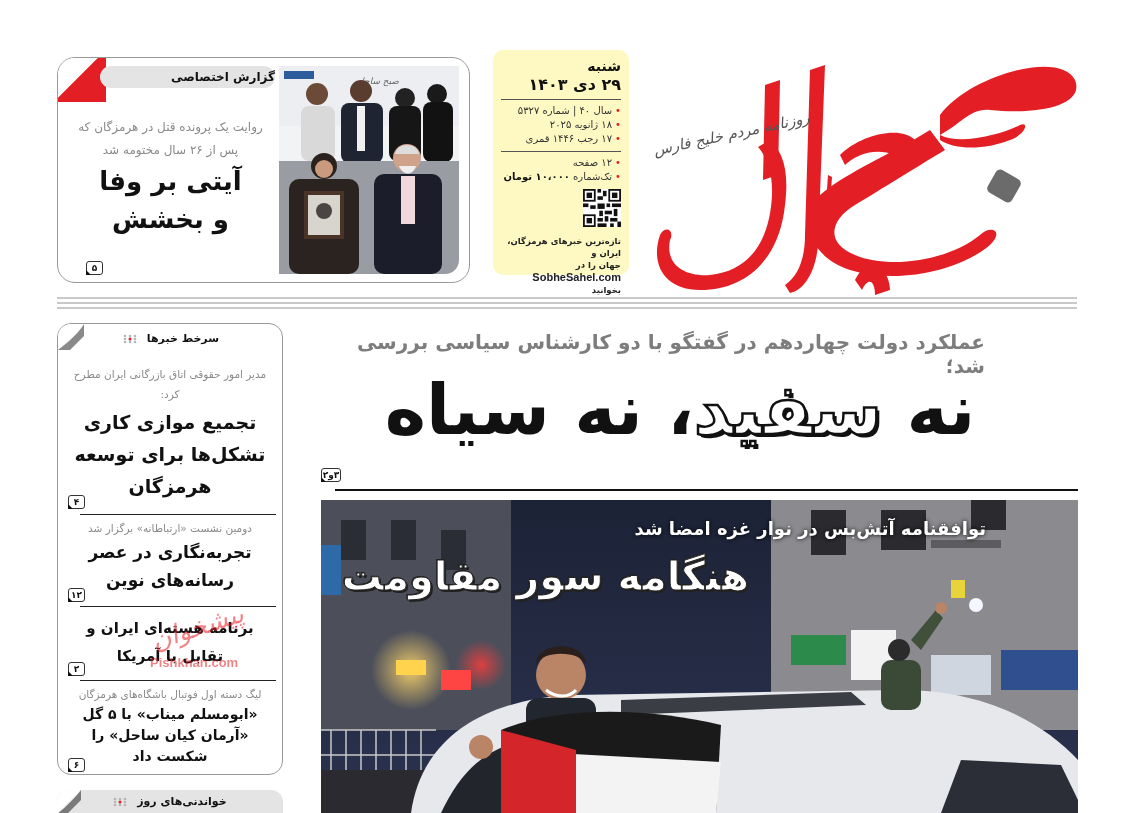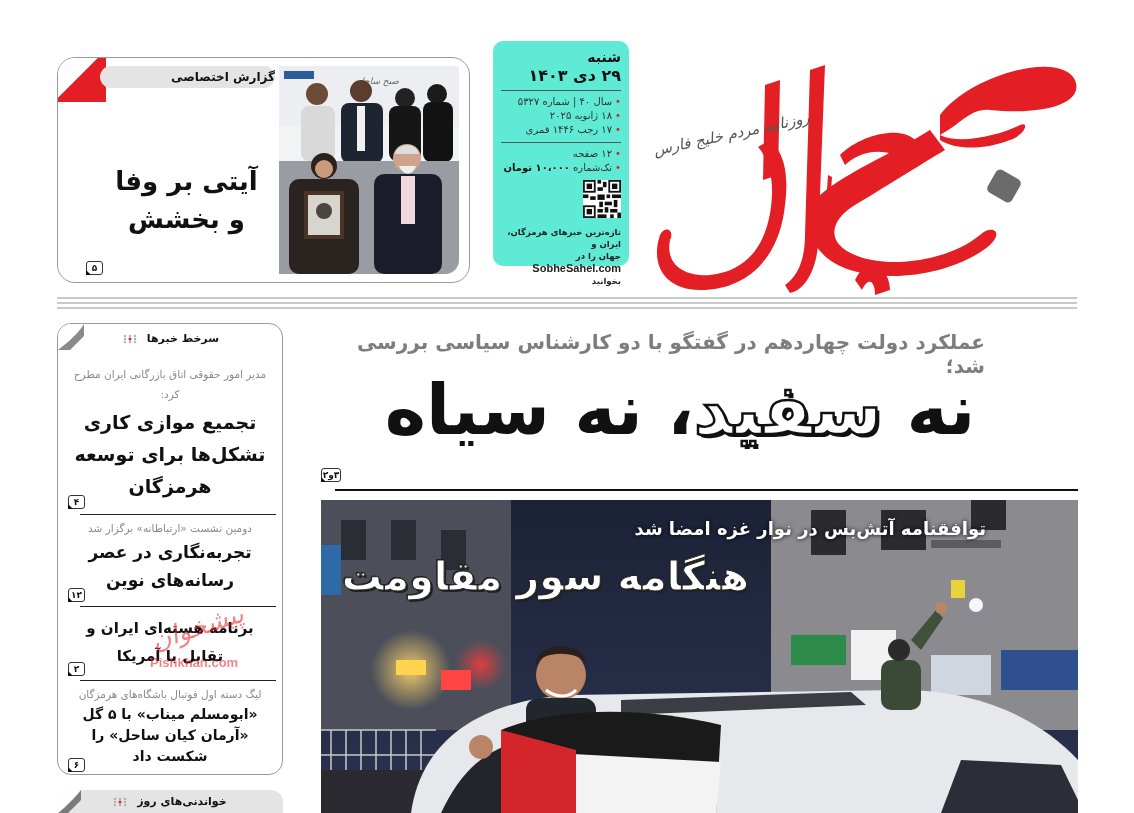--- a/index.html
+++ b/index.html
@@ -10,42 +10,42 @@
   .masthead { position: absolute; left: 0; top: 0; width: 1134px; height: 300px; }
   .logo-wrap { position: absolute; left: 640px; top: 55px; width: 440px; height: 240px; }
   .logo-svg { position: absolute; left: 0; top: 0; width: 440px; height: 240px; }
   .tagline { position: absolute; left: 12px; top: 70px; font-family: "DejaVu Serif", serif; font-style: italic;
              font-size: 15px; color: #555; transform: rotate(-12deg); white-space: nowrap; direction: rtl; }
 
   .rule-stack { position: absolute; left: 57px; top: 297px; width: 1020px; }
   .rule-stack div { height: 2px; background: #c9c9c9; margin-bottom: 3px; }
 
   
-  .info-box { position: absolute; left: 493px; top: 41px; width: 136px; height: 225px; background: #5eead4;
+  .info-box { position: absolute; left: 493px; top: 50px; width: 136px; height: 225px; background: #fef9c3;
               border-radius: 10px; padding: 8px 8px 22px 8px; direction: rtl; }
   .info-day { font-weight: bold; font-size: 14px; color: #111; text-align: right; }
   .info-date { font-weight: bold; font-size: 16px; color: #111; text-align: right; margin-top: 1px; }
   .info-hr { height: 1px; background: #555; margin: 5px 0 4px 0; }
   .info-line { font-size: 10px; color: #333; text-align: right; line-height: 14px; white-space: nowrap; }
   .info-line .dot { color: #e31e24; margin-left: 3px; }
   .info-line b { font-weight: bold; color: #111; }
   .qr { width: 38px; height: 38px; margin: 5px auto 4px auto; }
   .info-foot { font-size: 8.5px; font-weight: bold; color: #222; text-align: right; line-height: 12px; }
   .info-foot .site { font-family: "Liberation Sans", sans-serif; font-size: 11px; font-weight: bold; }
 
   
   .report-box { position: absolute; left: 57px; top: 57px; width: 413px; height: 226px; border: 1px solid #999;
                 border-radius: 18px; overflow: hidden; background: #fff; }
   .report-corner { position: absolute; left: 0; top: 0; width: 48px; height: 48px; }
   .report-tag { position: absolute; left: 42px; top: 8px; width: 175px; height: 22px; background: #e4e4e4;
                 border-radius: 11px; font-weight: bold; font-size: 12px; text-align: right; line-height: 22px; color: #111; }
   .report-photo { position: absolute; left: 221px; top: 8px; width: 180px; height: 208px; border-radius: 0 0 14px 0; overflow: hidden; }
   .report-kicker { position: absolute; left: 10px; top: 58px; width: 205px; text-align: center; font-size: 12px;
                    line-height: 23px; color: #8a8a8a; }
-  .report-title { position: absolute; left: 26px; top: 104px; width: 205px; text-align: center; font-size: 26px;
+  .report-title { position: absolute; left: 10px; top: 104px; width: 205px; text-align: center; font-size: 26px;
                   font-weight: bold; line-height: 38px; color: #111; }
   .page-badge { position: absolute; width: 17px; height: 14px; border: 1px solid #333; border-radius: 3px;
                 font-size: 9px; line-height: 12px; text-align: center; background: #fff; color: #111; font-weight: bold; }
   .page-badge::after { content: ""; position: absolute; left: -1px; bottom: -1px; border-left: 5px solid #111; border-top: 5px solid transparent; }
 
   
   .news-box { position: absolute; left: 57px; top: 323px; width: 226px; height: 452px; border: 1px solid #999;
               border-radius: 14px; background: #fff; overflow: hidden; }
   .news-corner { position: absolute; left: 0; top: 0; width: 26px; height: 26px; }
   .section-head { position: absolute; left: 0; top: 8px; width: 226px; text-align: center; font-size: 11px; font-weight: bold; color: #111; }
@@ -157,20 +157,21 @@
     </div>
   </div>
 
   <div class="report-box">
     <svg class="report-corner" viewBox="0 0 48 48">
       <path d="M0 0 L40 0 L0 40 Z" fill="#fff"></path>
       <path d="M40 0 L48 0 L48 44 L0 44 L0 40 Z" fill="#e31e24"></path>
       <path d="M40 0 C44 14, 38 30, 26 36 L0 44 L0 40 Z" fill="#e31e24"></path>
     </svg>
     <div class="report-tag">گزارش اختصاصی</div>
+    <div class="report-kicker">روایت یک پرونده قتل در هرمزگان که پس از ۲۶ سال مختومه شد</div>
     <div class="report-title">
       <div>آیتی بر وفا</div>
       <div>و بخشش</div>
     </div>
     <div class="report-photo">
       <svg width="180" height="208" viewBox="0 0 180 208">
         <rect width="180" height="208" fill="#f2f3f5"></rect>
         <rect x="0" y="0" width="180" height="60" fill="#eceef2"></rect>
         <text x="120" y="18" font-size="9" fill="#666" font-family="DejaVu Serif, serif" font-style="italic">صبح ساحل</text>
         <rect x="5" y="5" width="30" height="8" fill="#2d5c9c"></rect>

